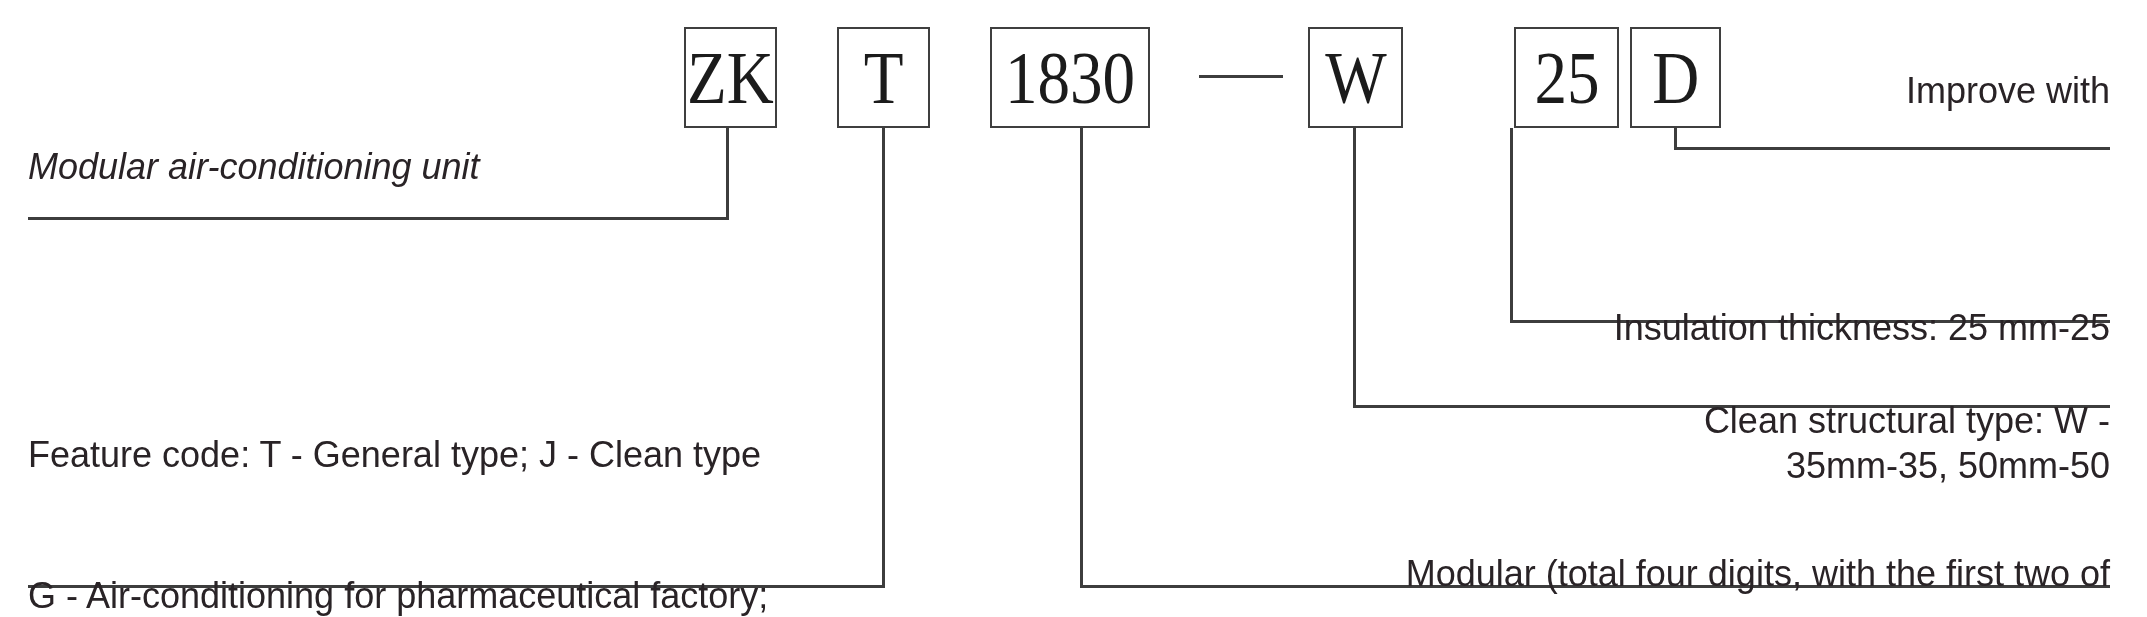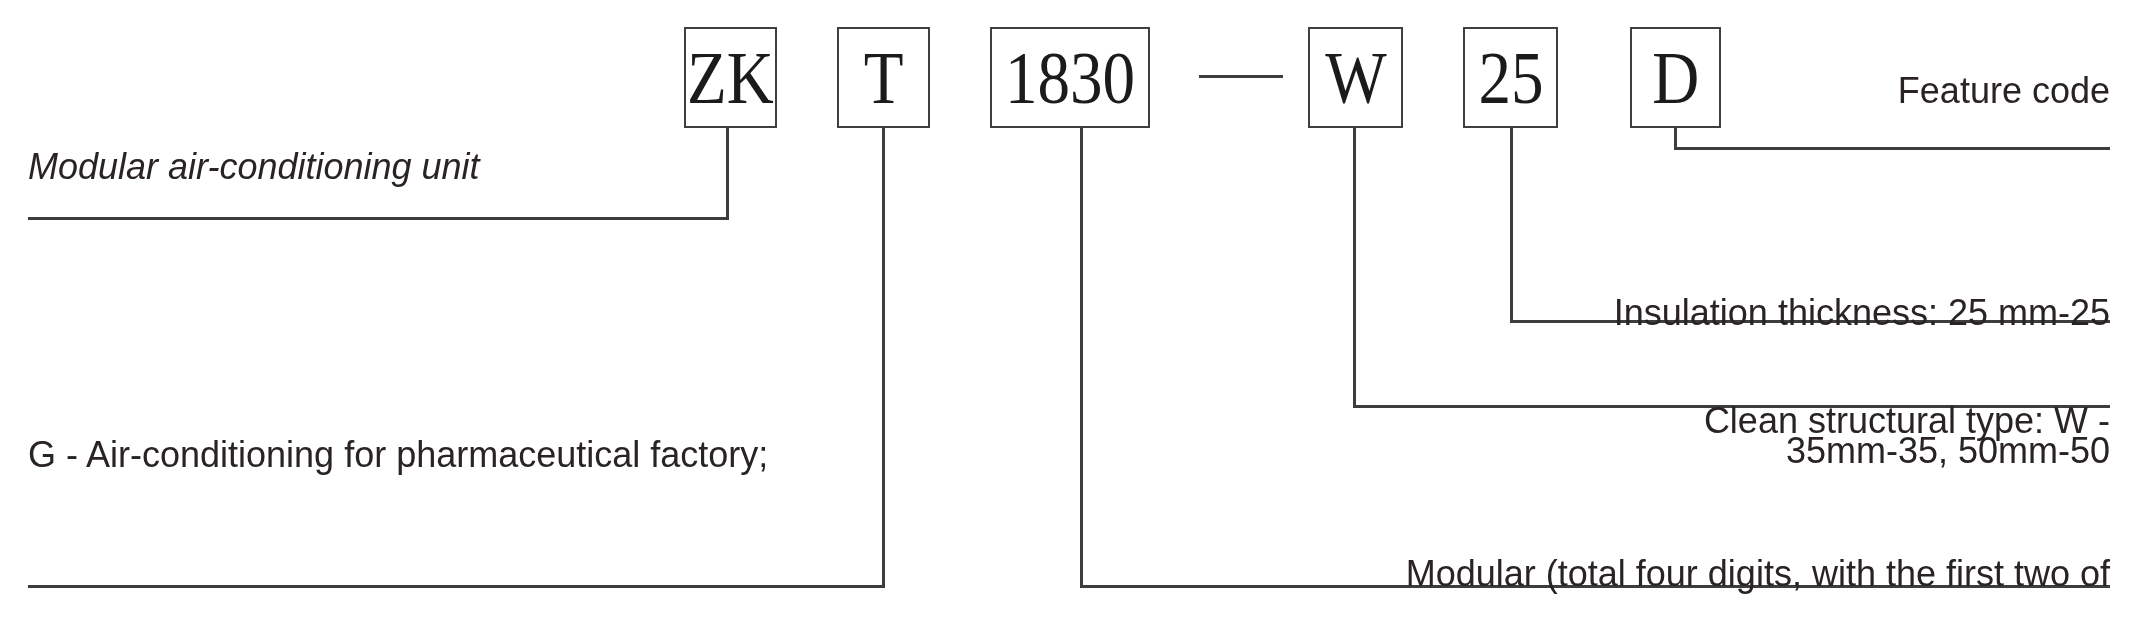--- a/index.html
+++ b/index.html
@@ -64,21 +64,21 @@
     </div>
   <div class="code-box" style="left:837px;width:93px;">
       <span class="glyph">T</span>
     </div>
   <div class="code-box" style="left:990px;width:160px;">
       <span class="glyph">1830</span>
     </div>
   <div class="code-box" style="left:1308px;width:95px;">
       <span class="glyph">W</span>
     </div>
-  <div class="code-box" style="left:1463px;width:95px;">
+  <div class="code-box" style="left:1514px;width:105px;">
       <span class="glyph">25</span>
     </div>
   <div class="code-box" style="left:1630px;width:91px;">
       <span class="glyph">D</span>
     </div>
 
   <div class="hline" style="left:1199px;top:75px;width:84px;"></div>
 
   <div class="vline" style="left:726px;top:128px;height:91px;"></div>
   <div class="hline" style="left:28px;top:217px;width:701px;"></div>
@@ -93,36 +93,37 @@
   <div class="hline" style="left:1353px;top:405px;width:757px;"></div>
 
   <div class="vline" style="left:1510px;top:128px;height:194px;"></div>
   <div class="hline" style="left:1510px;top:320px;width:600px;"></div>
 
   <div class="vline" style="left:1674px;top:128px;height:22px;"></div>
   <div class="hline" style="left:1674px;top:147px;width:436px;"></div>
 
   <div class="label" style="left:28px;top:147px;line-height:40px;font-style:italic;">Modular air-conditioning unit</div>
 
-  <div class="label right" style="right:37px;top:71px;line-height:40px;">Feature code</div>
+  <div class="label right" style="right:37px;top:71px;line-height:40px;">Improve with</div>
 
-  <div class="label right" style="right:37px;top:198px;line-height:46px;text-align:right;">
+  <div class="label right" style="right:37px;top:213px;line-height:46px;text-align:right;">
     <div>Insulation thickness: 25 mm-25</div>
     <div>35mm-35, 50mm-50</div>
   </div>
 
   <div class="label right" style="right:37px;top:326px;line-height:38px;">
     <div>Clean structural type: W -</div>
   </div>
 
   <div class="label right" style="right:37px;top:461px;line-height:45px;">
     <div>Modular (total four digits, with the first two of</div>
     
   </div>
 
   <div class="label" style="left:28px;top:337px;line-height:47px;">
+    <div>Feature code: T - General type; J - Clean type</div>
     <div>G - Air-conditioning for pharmaceutical factory;</div>
     
     
     
   </div>
 
 </div>
 
 </body></html>

